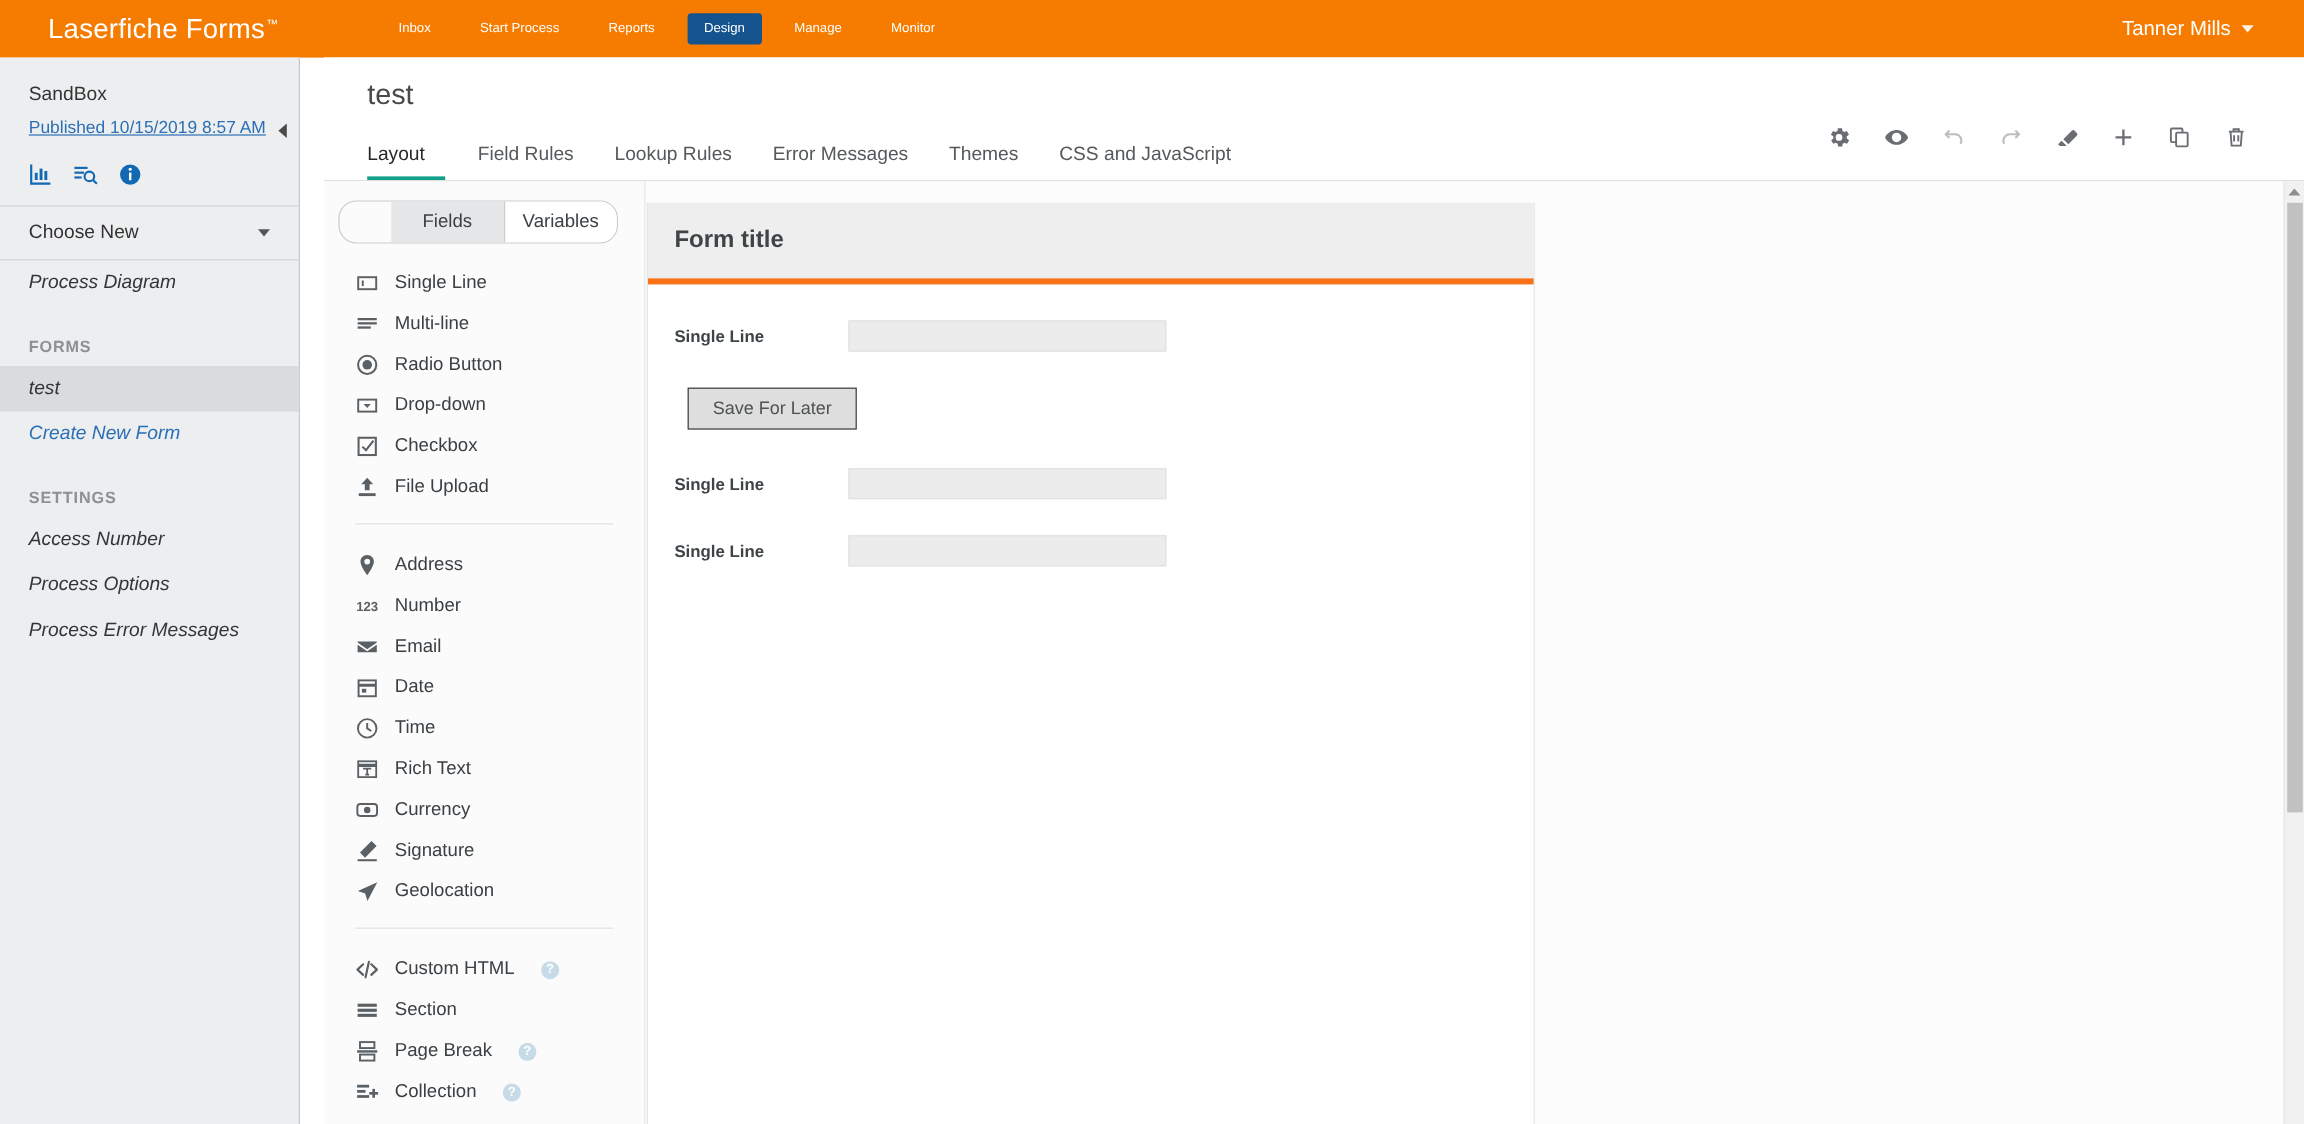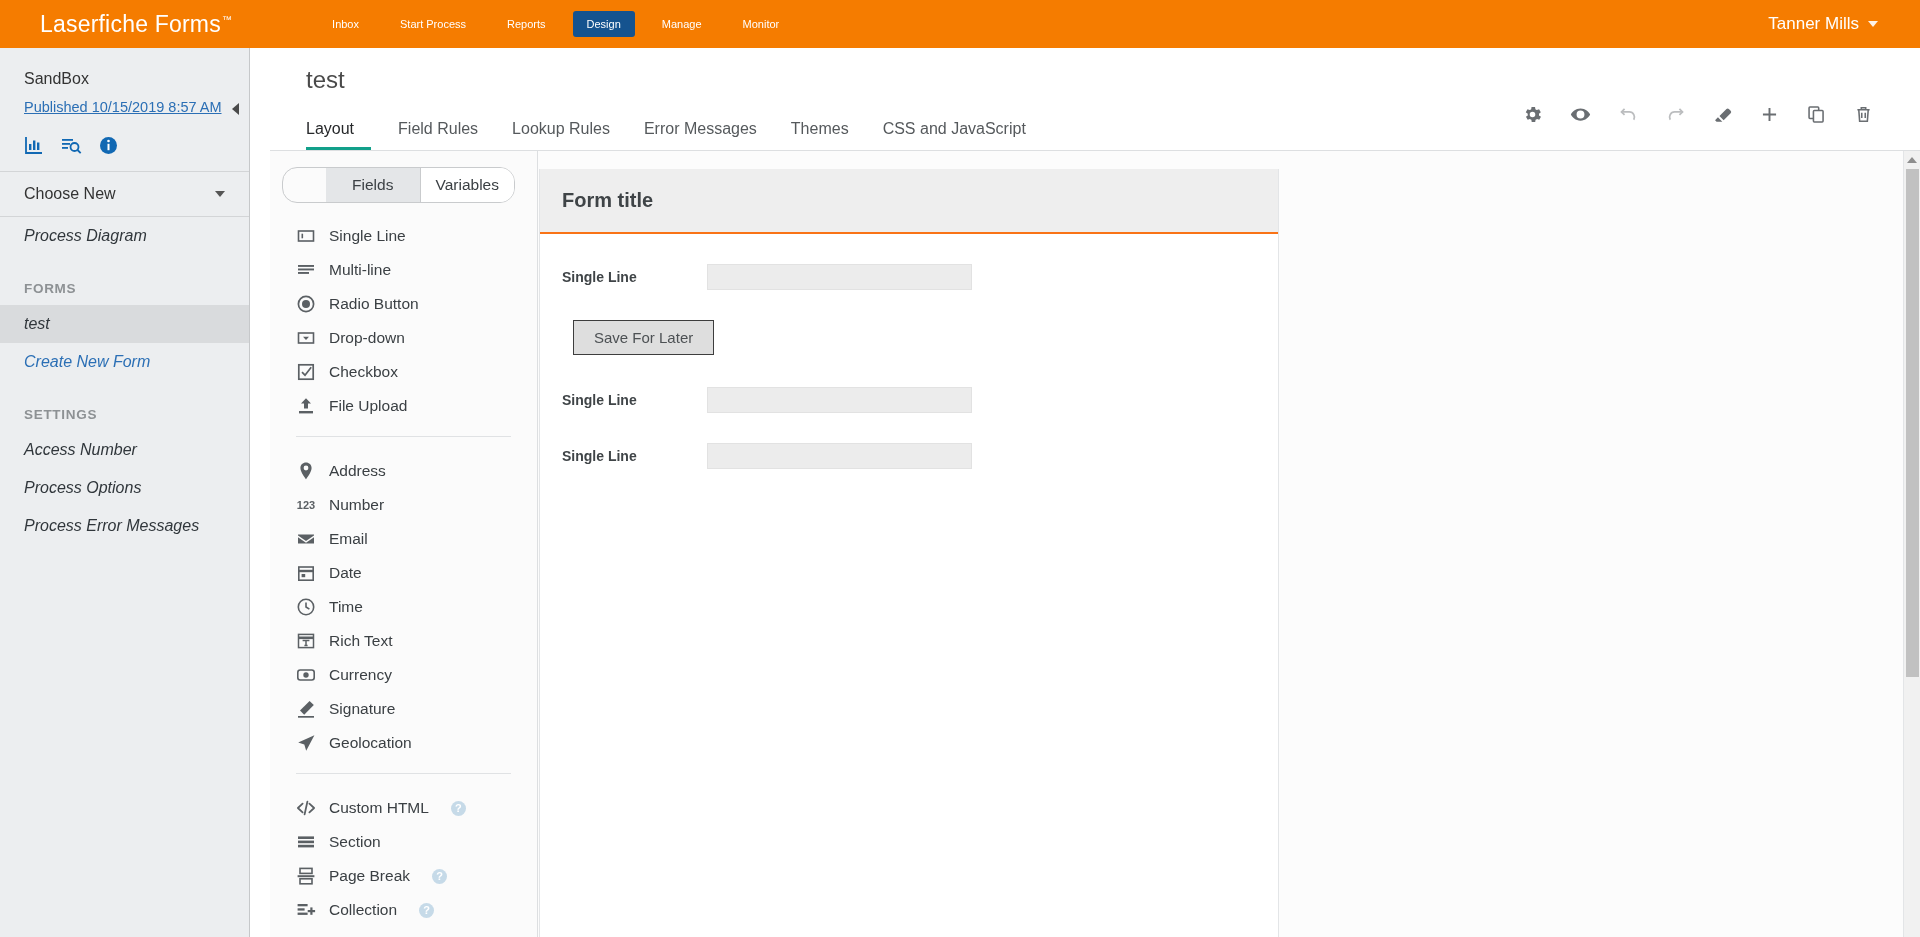--- a/index.html
+++ b/index.html
@@ -245,21 +245,21 @@
     margin-left: 1px;
     border-left: 1px solid #e3e5e7;
     border-right: 1px solid #e3e5e7;
     background: #ffffff;
     min-height: 100%;
   }
   #form-card { }
   #form-title-bar {
     background: #eeeeee;
     padding: 20px 22px;
-    border-bottom: 2px solid #f97316;
+    border-bottom: 5px solid #f97316;
   }
   #form-title { font-size: 20px; font-weight: bold; color: #3f4447; }
   #form-body { padding: 30px 22px 22px 22px; }
   .frow {
     display: flex;
     align-items: center;
     margin-bottom: 30px;
   }
   .flabel {
     width: 145px;

